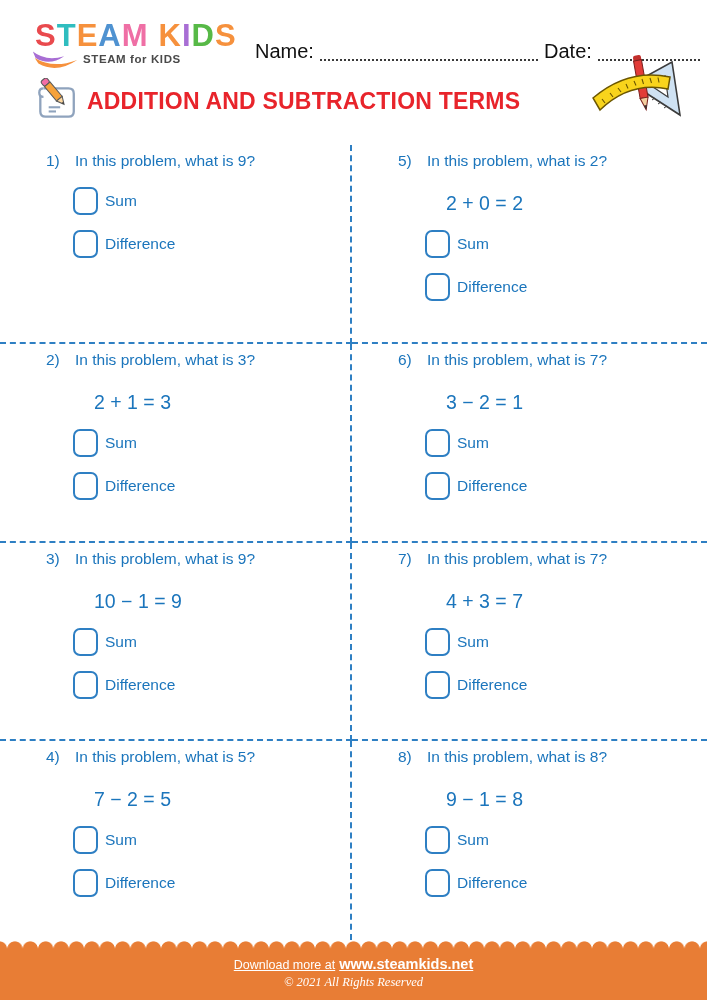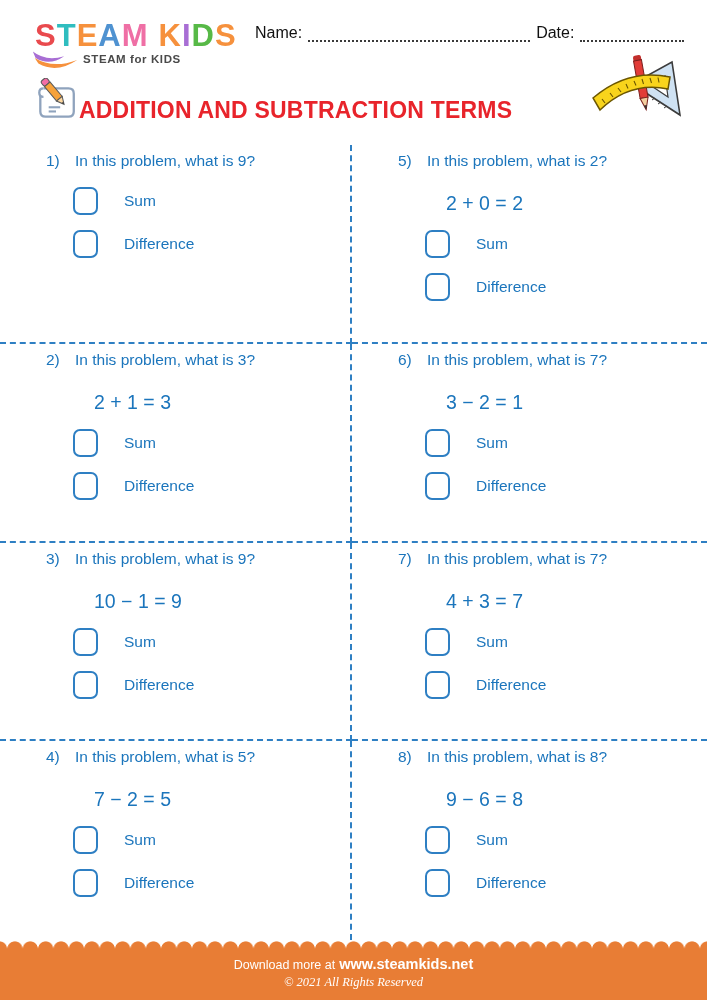--- a/index.html
+++ b/index.html
@@ -12,51 +12,51 @@
 
   
   .logo{position:absolute; left:35px; top:20px;}
   .logo-word{font-weight:700; font-size:31px; letter-spacing:1px; line-height:1; white-space:nowrap;}
   .logo-word .w2{margin-left:10px;}
   .logo-sub{display:flex; align-items:flex-end; gap:4px; margin-top:-2px;}
   .logo-sub .sub-text{font-size:11.5px; font-weight:700; color:#4a4a4a; letter-spacing:0.6px; padding-bottom:4px;}
   .swoosh{width:48px; height:20px; margin-left:-4px;}
 
   
-  .fill-row{position:absolute; left:255px; top:24px; width:445px; display:flex; align-items:flex-start; gap:6px; font-size:16px; color:#111;}
+  .fill-row{position:absolute; left:255px; top:40px; width:445px; display:flex; align-items:center; gap:6px; font-size:20px; color:#111;}
   .fill-label{white-space:nowrap; padding-bottom:1px;}
   .fill-line{border-bottom:2px dotted #3a3a3a; height:18px;}
   .name-line{width:222px;}
   .date-line{width:104px;}
 
   
-  .title-row{position:absolute; left:33px; top:78px; display:flex; align-items:flex-end; }
+  .title-row{position:absolute; left:33px; top:78px; display:flex; align-items:center; gap:8px;}
   .scroll-icon{width:46px; height:46px; flex:0 0 auto;}
   h1{font-size:23px; font-weight:700; color:var(--red); letter-spacing:0.2px; white-space:nowrap;}
   .ruler-icon{position:absolute; right:22px; top:52px; width:95px; height:70px;}
   .instruction{position:absolute; left:42px; top:119px; font-size:15.5px; font-weight:700; color:var(--blue);}
 
   
   .grid{position:absolute; left:0; top:145px; width:707px; height:795px;
         display:grid; grid-template-columns:352px 355px; grid-template-rows:repeat(4,1fr); grid-auto-flow:column;}
   .cell{padding:5px 0 0 46px;}
   .cL{border-right:2px dashed var(--dash);}
   .cB{border-bottom:2px dashed var(--dash);}
   .q{display:flex; gap:9px; color:var(--blue); font-size:15.5px; line-height:22px;}
   .q-num{flex:0 0 20px;}
   .eq{margin:20px 0 0 48px; font-size:19.5px; color:var(--blue);}
-  .opt{margin:15px 0 0 27px; display:flex; align-items:center; gap:26px;}
+  .opt{margin:15px 0 0 27px; display:flex; align-items:center; gap:7px;}
   .checkbox{width:25px; height:28px; border:2px solid var(--dash); border-radius:7px; background:#fff; flex:0 0 auto;}
   .opt-label{font-size:15.5px; color:var(--blue);}
 
   
   footer{position:absolute; left:0; bottom:0; width:707px;}
   .scallop{height:9px; background-image:radial-gradient(circle 8px at 50% 100%, var(--orange) 7.2px, rgba(232,125,53,0) 8px); background-size:15.4px 9px; background-repeat:repeat-x; background-position:50% 100%;}
   .band{background:var(--orange); height:51px; color:#fff; text-align:center; padding-top:7px;}
-  .f1{font-size:12.5px;}
+  .f1{font-size:12.5px;text-decoration:underline;}
   .f1 .site{font-size:14.5px; font-weight:700; margin-left:4px;}
   .f2{font-size:12.5px; font-style:italic; margin-top:3px; font-family:"Liberation Serif", serif;}
 </style>
 </head>
 <body>
 
 <div class="page">
 
   <div class="logo">
     <div class="logo-word"><span class="w1"><span style="color: rgb(233, 74, 78);">S</span><span style="color: rgb(47, 189, 191);">T</span><span style="color: rgb(246, 145, 61);">E</span><span style="color: rgb(79, 146, 209);">A</span><span style="color: rgb(239, 111, 165);">M</span></span><span class="w2"><span style="color: rgb(246, 145, 61);">K</span><span style="color: rgb(168, 110, 212);">I</span><span style="color: rgb(87, 185, 71);">D</span><span style="color: rgb(246, 145, 61);">S</span></span>
@@ -219,21 +219,21 @@
           <span class="checkbox"></span>
           <span class="opt-label">Difference</span>
         </div>
     </section>
 
     <section class="cell">
       <div class="q">
           <span class="q-num">8)</span>
           <span class="q-text">In this problem, what is 8?</span>
         </div>
-      <div class="eq">9 − 6 = 8</div>
+      <div class="eq">9 − 1 = 8</div>
       <div class="opt">
           <span class="checkbox"></span>
           <span class="opt-label">Sum</span>
         </div>
       <div class="opt">
           <span class="checkbox"></span>
           <span class="opt-label">Difference</span>
         </div>
     </section>
 

